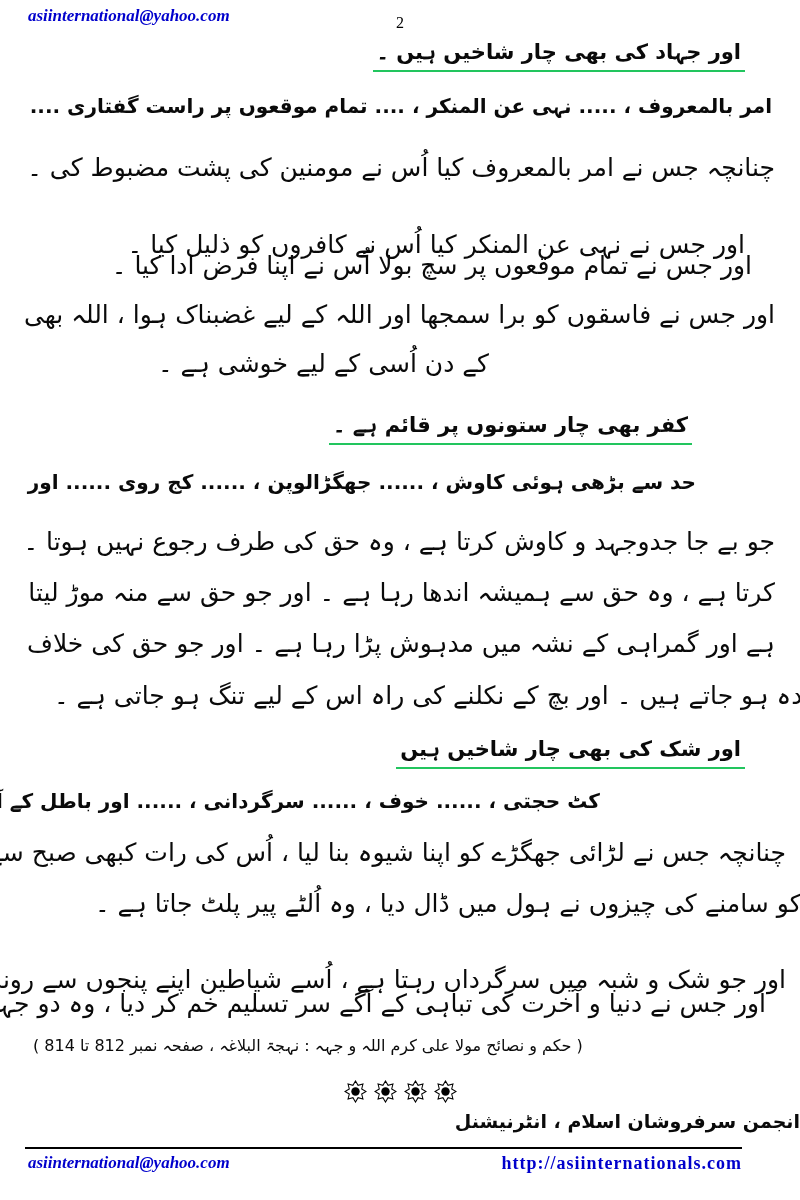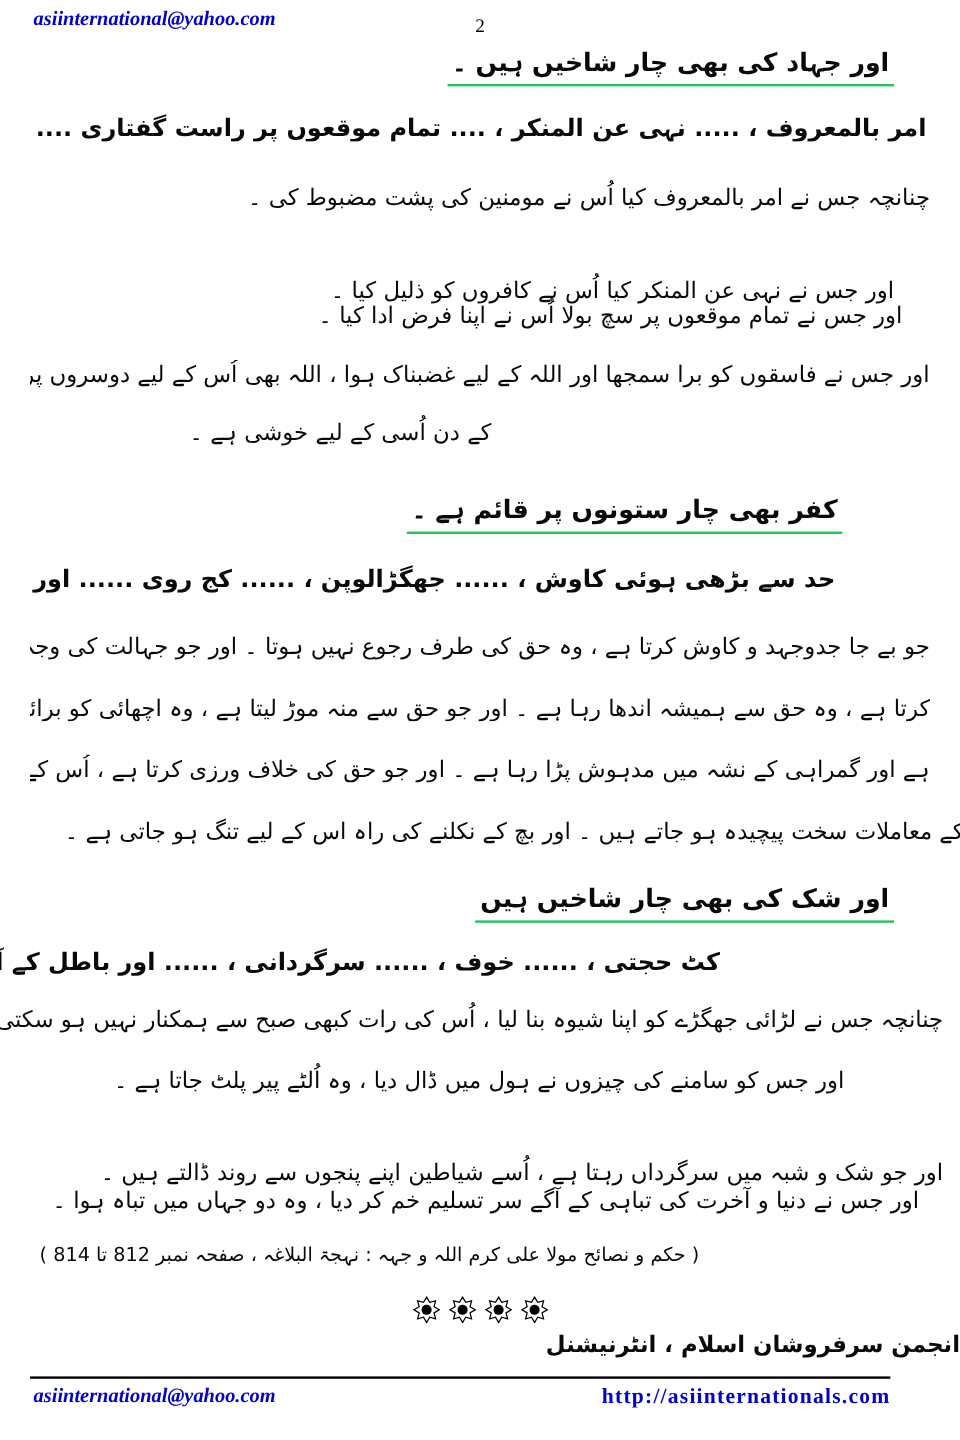--- a/index.html
+++ b/index.html
@@ -32,29 +32,29 @@
     font-family:"Liberation Serif",serif;
     font-size:16px;color:#000;
   }
   
   .heading{
     font-size:21px;font-weight:bold;
     border-bottom:2px solid #22c55e;
     padding:0 4px 6px 4px;
   }
   .h1{top:40px;right:55px;}
-  .h2{top:413px;right:98px;margin-left:28px;}
+  .h2{top:413px;right:108px;margin-left:28px;}
   .h3{top:737px;right:55px;}
   
   .branches{font-size:20px;font-weight:bold;}
   .b1{top:94px;left:28px;right:28px;text-align:justify;text-align-last:justify;overflow:hidden;}
   .b2{top:470px;left:26px;right:104px;text-align:justify;text-align-last:justify;overflow:hidden;}
   .b3{top:789px;right:200px;}
   
-  .pline{font-size:19px;}
+  .pline{font-size:25px;}
   .s1l1{top:153px;right:25px;}
   .s1l2{top:202px;right:55px;margin-top:28px;}
   .s1l3{top:251px;right:48px;margin-left:34px;}
   .s1l4{top:300px;left:25px;right:25px;text-align:justify;text-align-last:justify;overflow:hidden;}
   .s1l5{top:349px;left:158px;}
   .s2l1{top:527px;left:25px;right:25px;text-align:justify;text-align-last:justify;overflow:hidden;}
   .s2l2{top:578px;left:25px;right:25px;text-align:justify;text-align-last:justify;overflow:hidden;}
   .s2l3{top:629px;left:25px;right:25px;text-align:justify;text-align-last:justify;overflow:hidden;}
   .s2l4{top:681px;left:20px;margin-left:34px;}
   .s3l1{top:838px;right:14px;}

